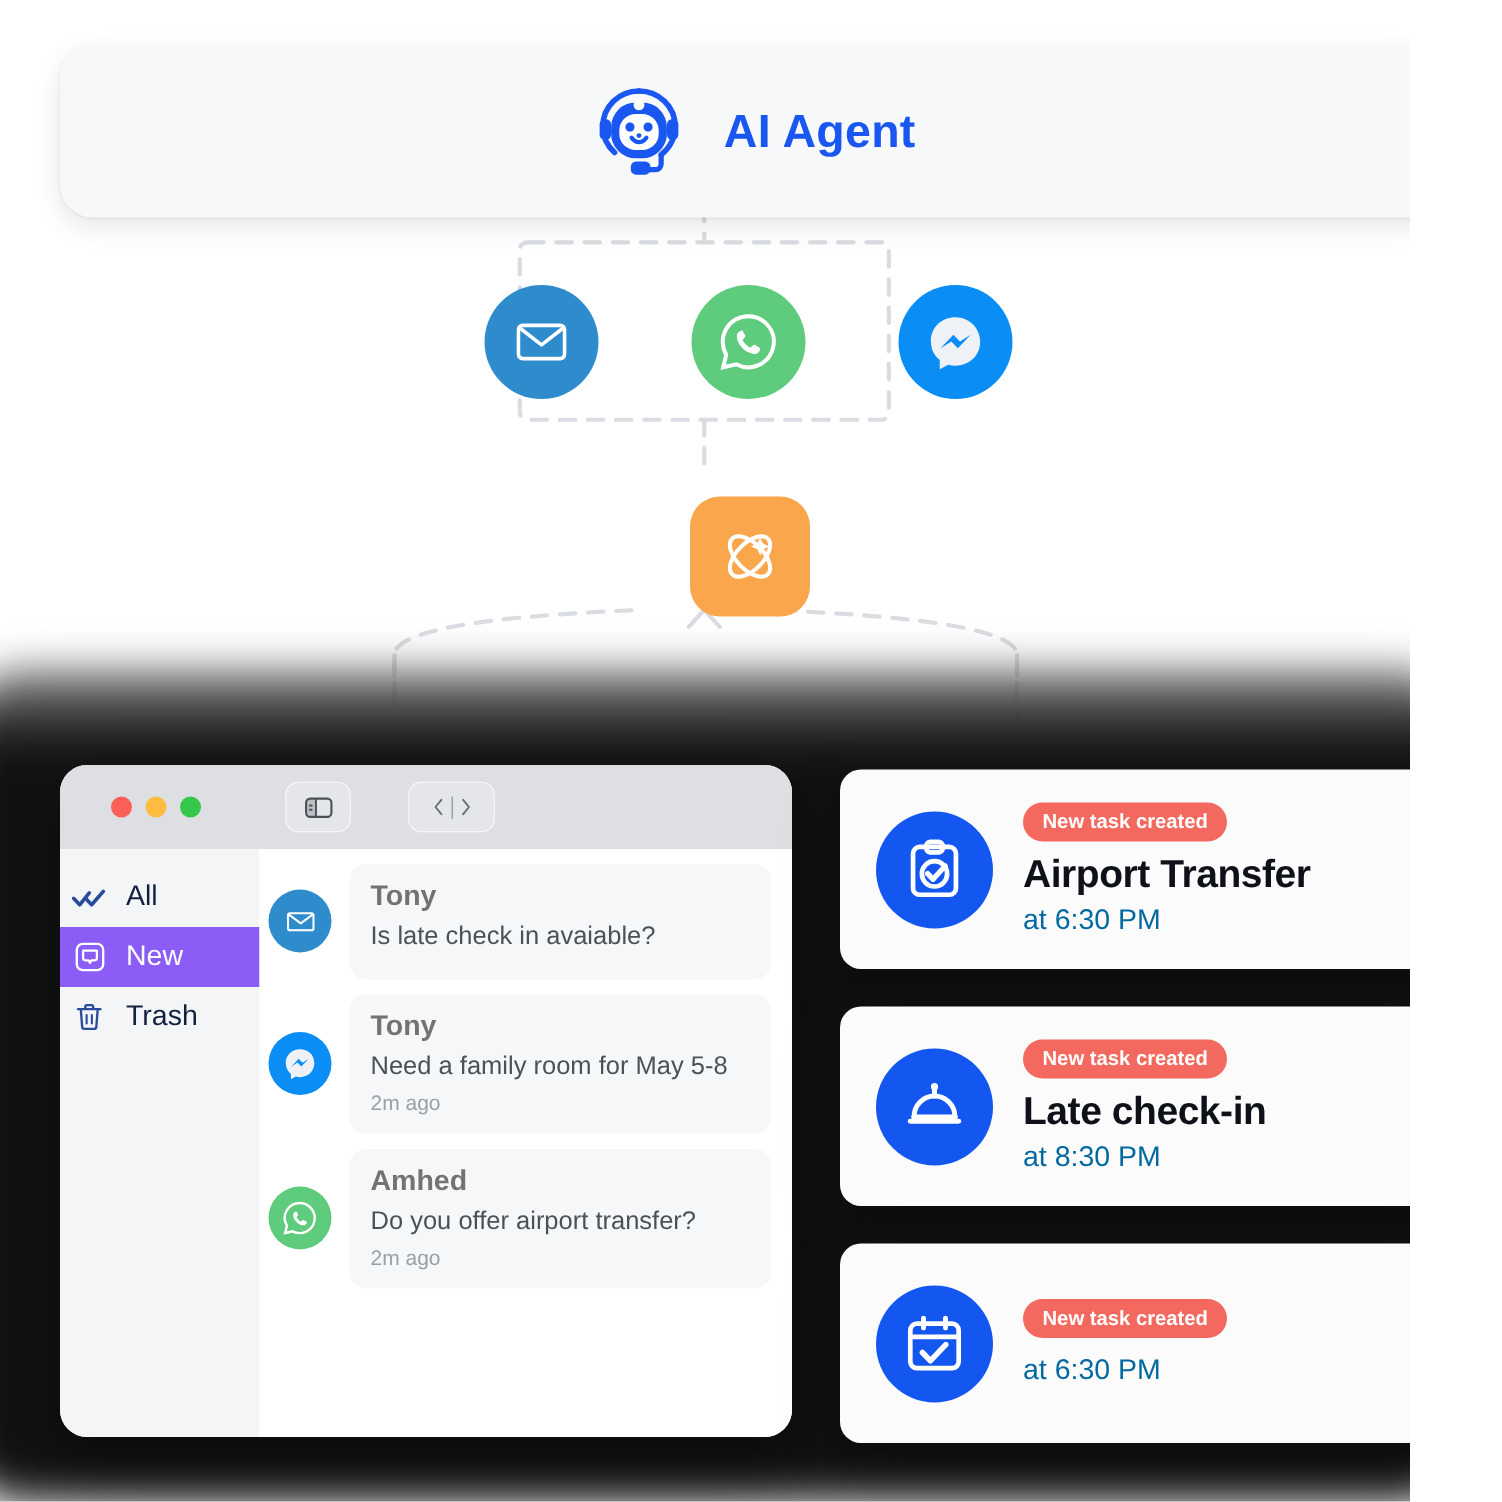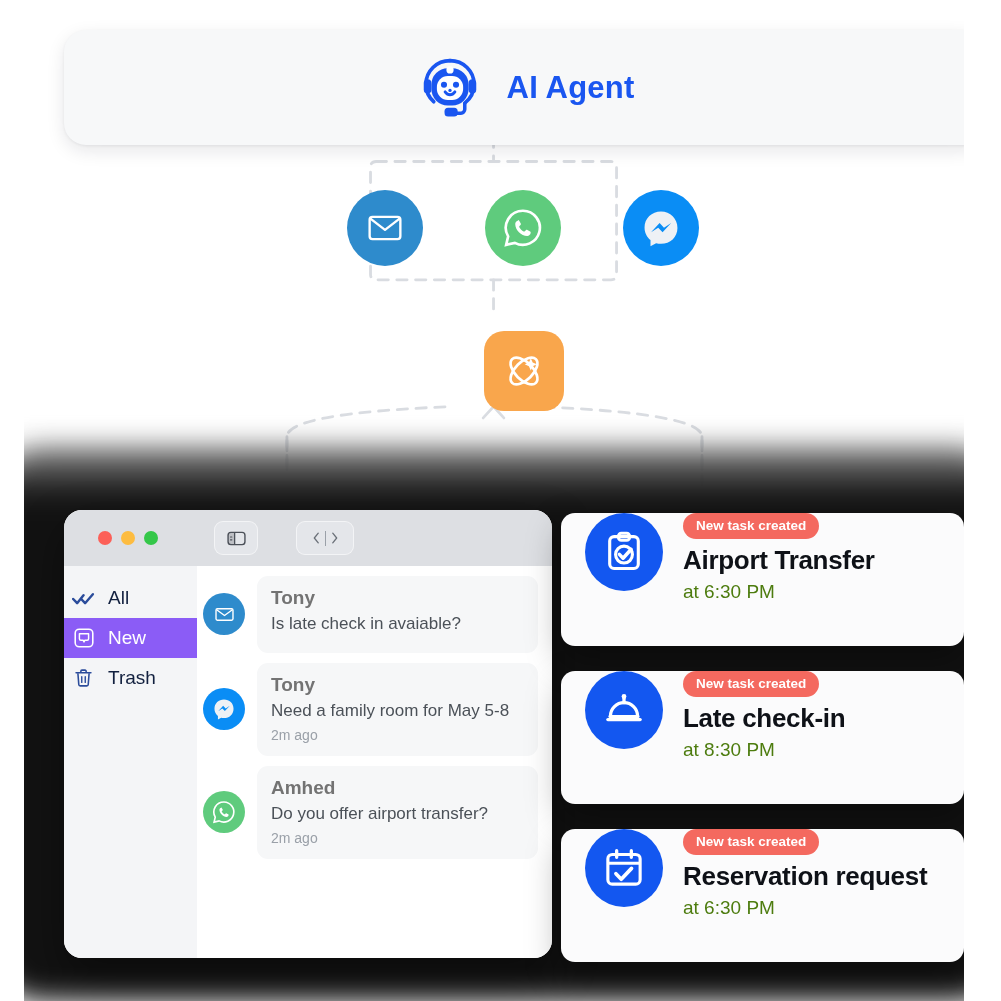--- a/index.html
+++ b/index.html
@@ -2,21 +2,21 @@
 <html><head>
 <meta charset="utf-8">
 <style>
   * { box-sizing: border-box; margin: 0; padding: 0; }
   html, body {
     width: 1001px; height: 1001px;
     background: transparent;
     font-family: "Liberation Sans", sans-serif;
     -webkit-font-smoothing: antialiased;
   }
-  #stage { position: relative; width: 940px; height: 1001px; overflow: hidden; margin-left: 24px; }
+  #stage { position: relative; width: 940px; height: 1001px; overflow: hidden; }
 
   
   #wires { position: absolute; inset: 0; z-index: 1; pointer-events: none; }
 
   
   .agent-card {
     position: absolute; left: 40px; top: 30px; width: 921px; height: 115px;
     background: #F7F8F9; border-radius: 22px;
     box-shadow: 0 6px 18px rgba(20,24,40,.10), 0 1px 3px rgba(20,24,40,.06);
     display: flex; align-items: center; justify-content: center; gap: 22px;
@@ -89,34 +89,34 @@
   .msg-av { width: 42px; height: 42px; border-radius: 50%; flex: 0 0 42px;
             display: flex; align-items: center; justify-content: center; }
   .av-mail { background: #2E8BCC; } .av-fb { background: #0A8DF5; } .av-wa { background: #5FCB7D; }
   .msg-card { flex: 1; background: #F6F7F8; border-radius: 11px; padding: 11px 14px 13px; }
   .msg-name { font-size: 19px; font-weight: 700; color: #737373; margin-bottom: 4px; }
   .msg-text { font-size: 17px; color: #4B5158; line-height: 1.35; margin-bottom: 4px; }
   .msg-time { font-size: 14px; color: #9AA0A8; }
 
   
   .task {
-    position: absolute; left: 537px; width: 403px; height: 133px;
+    position: absolute; left: 560px; width: 403px; height: 133px;
     background: #FBFBFC; border-radius: 14px; z-index: 5;
-    display: flex; align-items: flex-start; gap: 20px; padding: 0 24px;
+    display: flex; align-items: center; gap: 20px; padding: 0 24px;
     box-shadow: 0 14px 34px rgba(0,0,0,.34);
   }
   .task-1 { top: 513px; } .task-2 { top: 671px; } .task-3 { top: 829px; }
   .task-ico { width: 78px; height: 78px; border-radius: 50%; background: #1357F0;
               display: flex; align-items: center; justify-content: center; flex: 0 0 78px; }
   .task-body { flex: 1; }
   .badge { display: inline-block; background: #F4695F; color: #fff;
            font-size: 13.5px; font-weight: 600; border-radius: 999px;
            padding: 5px 13px 6px; margin-bottom: 6px; }
   .task-title { font-size: 26px; font-weight: 700; color: #0E1117; letter-spacing: -.3px; }
-  .task-time { font-size: 19px; color: #4d7c0f; margin-top: 5px; }
+  .task-time { font-size: 19px; color: #0369a1; margin-top: 5px; }
 </style>
 </head>
 <body>
 
 <div id="stage">
 
   <svg id="wires" viewBox="0 0 1001 1001">
     <g fill="none" stroke="#D9DCE1" stroke-width="3" stroke-dasharray="11 9" stroke-linecap="round">
       <path d="M500 146 V172"></path>
       <path d="M375 172 H625 Q631 172 631 178 V292 Q631 298 625 298 H375 Q369 298 369 292 V178 Q369 172 375 172 Z"></path>
@@ -324,18 +324,17 @@
     <span class="task-ico">
       <svg width="44" height="44" viewBox="0 0 24 24">
         <rect x="3.2" y="4.6" width="17.6" height="16.2" rx="2.4" fill="none" stroke="#fff" stroke-width="1.7"></rect>
         <path d="M3.2 9.4h17.6" stroke="#fff" stroke-width="1.7"></path>
         <path d="M8 2.6v3.6M16 2.6v3.6" stroke="#fff" stroke-width="1.8" stroke-linecap="round"></path>
         <path d="M7.6 15.1l2.9 3 5.6-5.9" fill="none" stroke="#fff" stroke-width="2" stroke-linecap="round" stroke-linejoin="round"></path>
       </svg>
     </span>
     <div class="task-body">
       <div class="badge">New task created</div>
-      <div class="task-title">Reservation request</div>
       <div class="task-time">at 6:30 PM</div>
     </div>
   </div>
 
 </div>
 
 </body></html>

